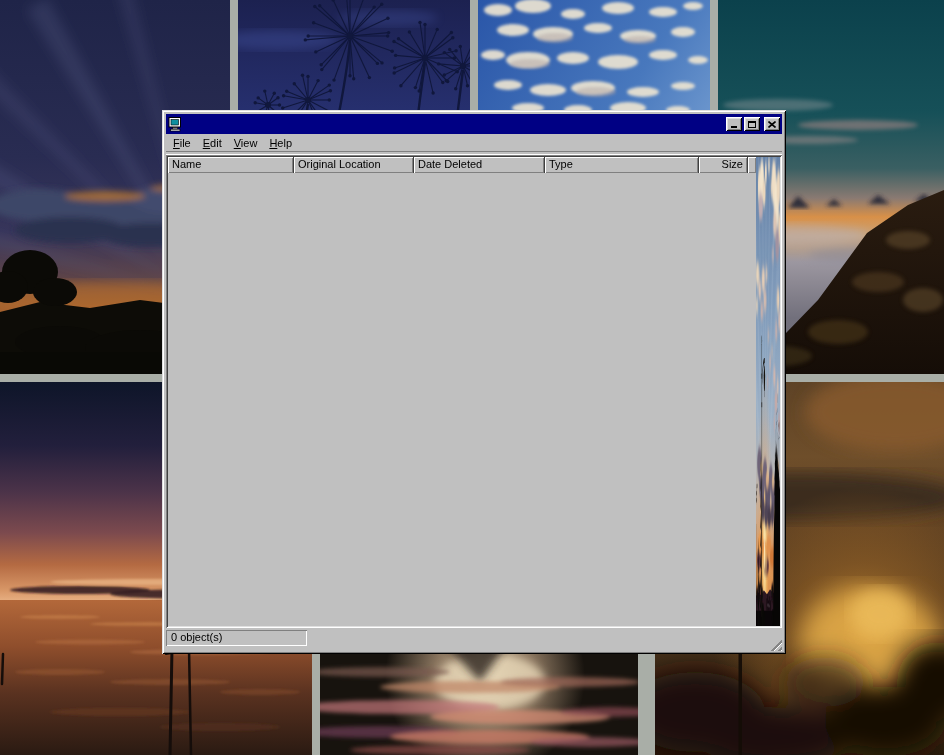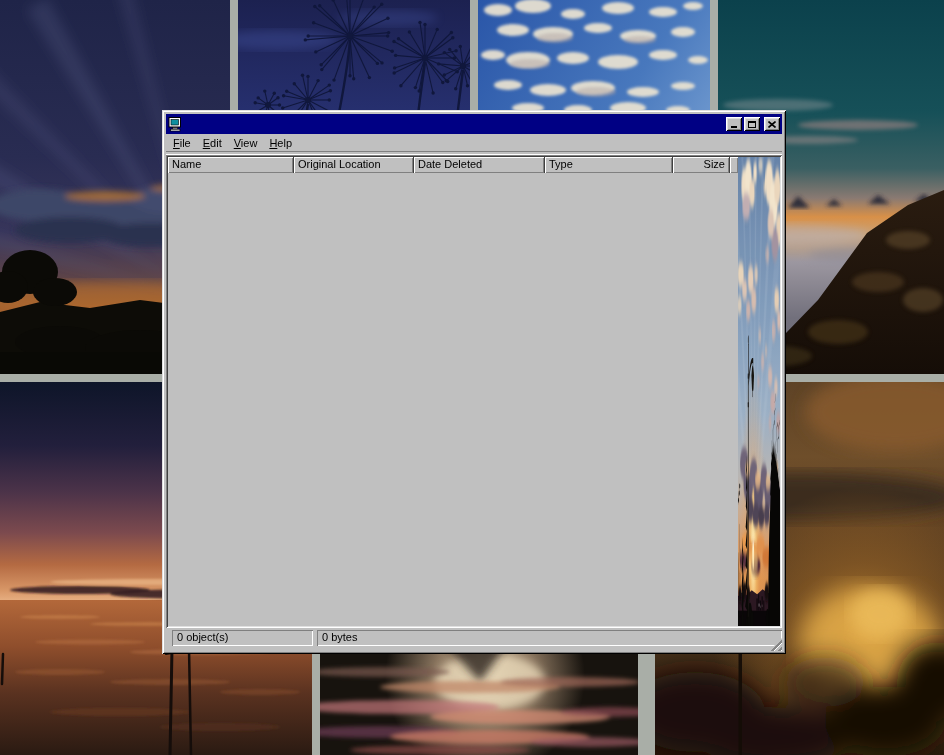--- a/index.html
+++ b/index.html
@@ -60,21 +60,21 @@
     background:#c0c0c0;font-size:11px;color:#000;box-sizing:border-box;
     padding:1px 4px 0 4px;white-space:nowrap;overflow:hidden;
     box-shadow:inset 1px 1px 0 #fff,inset -1px -1px 0 #808080,inset -2px -2px 0 #c0c0c0;
     border-right:1px solid #404040;flex:0 0 auto;
   }
   .hcell.right{text-align:right;}
   .hcell.fill{flex:1 1 auto;border-right:none;}
   .viewarea{flex:1 1 auto;min-height:0;position:relative;}
   .viewarea svg{display:block;width:100%;height:100%;}
   .statusbar{height:20px;flex:0 0 auto;display:flex;align-items:flex-start;
-    padding-top:2px;position:relative;margin-left:6px;}
+    padding-top:2px;position:relative;}
   .spanel{
     height:16px;font-size:11px;color:#000;box-sizing:border-box;
     padding:1px 4px 0 5px;background:#c0c0c0;
     box-shadow:inset 1px 1px 0 #808080,inset -1px -1px 0 #fff;
     white-space:nowrap;overflow:hidden;
   }
   .spanel.one{width:141px;flex:0 0 auto;margin-right:4px;}
   .spanel.two{flex:1 1 auto;}
   .grip{
     position:absolute;right:0;bottom:-1px;width:13px;height:13px;
@@ -632,22 +632,22 @@
     <span class="menuitem"><span class="accel">H</span><span>elp</span></span>
   </div>
 
   <div class="groove"></div>
 
   <div class="client">
     <div class="headerrow">
       <div class="hcell" style="width:126px">Name</div>
       <div class="hcell" style="width:120px">Original Location</div>
       <div class="hcell" style="width:131px">Date Deleted</div>
-      <div class="hcell" style="width:128px">Type</div>
-      <div class="hcell right" style="width:57px">Size</div>
+      <div class="hcell" style="width:154px">Type</div>
+      <div class="hcell right" style="width:49px">Size</div>
       <div class="hcell fill"></div>
     </div>
 
     <div class="viewarea">
       <svg viewBox="0 0 614 459" preserveAspectRatio="none">
         <defs>
           <linearGradient id="mSky" x1="0" y1="0" x2="0" y2="1">
             <stop offset="0" stop-color="#6e8bb0"></stop>
               <stop offset=".35" stop-color="#8fa9c6"></stop>
             <stop offset=".55" stop-color="#aabdd0"></stop>
@@ -825,16 +825,15 @@
             <path d="M486,305 C484,294 486,286 490,278"></path>
           </g>
           <ellipse cx="430" cy="452" rx="22" ry="10" fill="#080706"></ellipse>
         </g>
       </svg>
     </div>
   </div>
 
   <div class="statusbar">
     <div class="spanel one">0 object(s)</div>
-    <div class="spanel two">0 bytes</div>
     <div class="grip"></div>
   </div>
 </div>
 
 </body></html>

